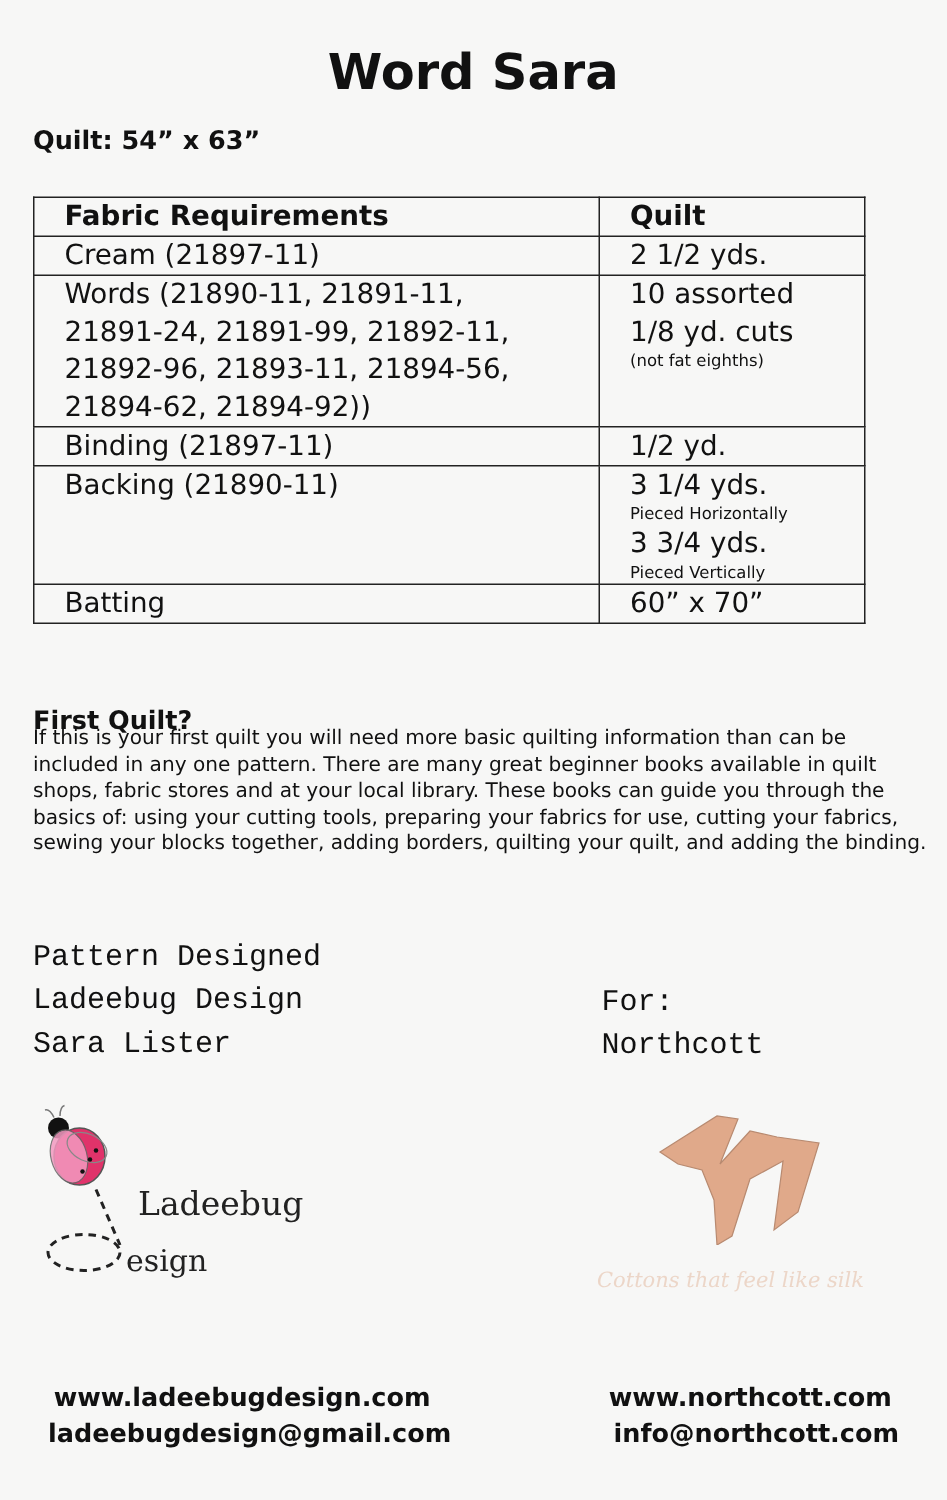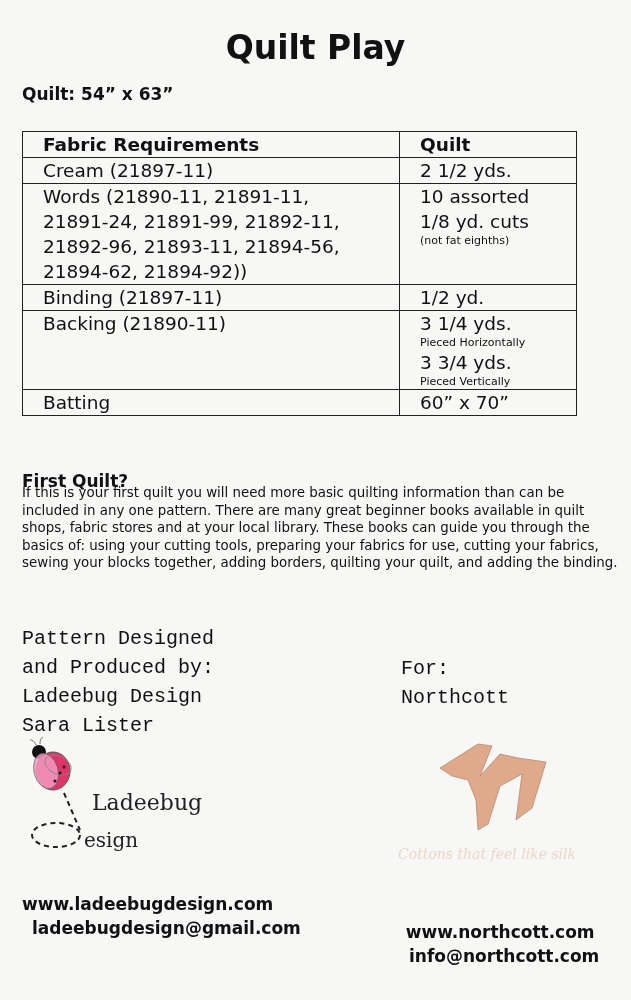--- a/index.html
+++ b/index.html
@@ -19,27 +19,27 @@
   #fabric .small { font-size:11px; line-height:14px; display:block; }
   #first-h { left:22px; top:471px; font-size:17px; font-weight:bold; }
   #first-p { left:22px; top:484px; width:600px; font-size:13.4px; line-height:17.6px; }
   .credit { font-size:20px; line-height:29px;font-family:Liberation Mono, monospace; }
   #credit-left { left:22px; top:624px; }
   #credit-right { left:401px; top:654px; }
   #ladeebug-logo { left:22px; top:735px; width:200px; height:130px; }
   #northcott-logo { left:430px; top:740px; width:140px; height:90px; }
   #tagline { left:398px; top:846px; font-family:"DejaVu Serif", serif; font-style:italic; color:#ecd6c8; font-size:14px; }
   .web { font-size:17px; font-weight:bold; line-height:24px; }
-  #contact-left { left:22px; top:892px; }
+  #contact-left { left:22px; top:920px;text-align:center; }
   #contact-right { left:401px; top:920px;text-align:center; }
 </style>
 </head>
 <body>
 
-<div id="title" class="abs">Quilt Play</div>
+<div id="title" class="abs">Word Sara</div>
 
 <div id="quilt-size" class="abs">
   <span>Quilt:</span>
   <span class="val">54” x 63”</span>
 </div>
 
 <table id="fabric" class="abs">
   <tbody>
       <tr class="hdr">
     <td class="c1">Fabric Requirements</td>
@@ -80,21 +80,20 @@
     <td>60” x 70”</td>
   </tr>
 </tbody>
   </table>
 
 <div id="first-h" class="abs">First Quilt?</div>
 <div id="first-p" class="abs">If this is your first quilt you will need more basic quilting information than can be included in any one pattern. There are many great beginner books available in quilt shops, fabric stores and at your local library. These books can guide you through the basics of: using your cutting tools, preparing your fabrics for use, cutting your fabrics, sewing your blocks together, adding borders, quilting your quilt, and adding the binding.</div>
 
 <div id="credit-left" class="abs credit">
   <div>Pattern Designed</div>
-  <div>and Produced by:</div>
   <div>Ladeebug Design</div>
   <div>Sara Lister</div>
 </div>
 
 <div id="credit-right" class="abs credit">
   <div>For:</div>
   <div>Northcott</div>
 </div>
 
 <div id="ladeebug-logo" class="abs">

